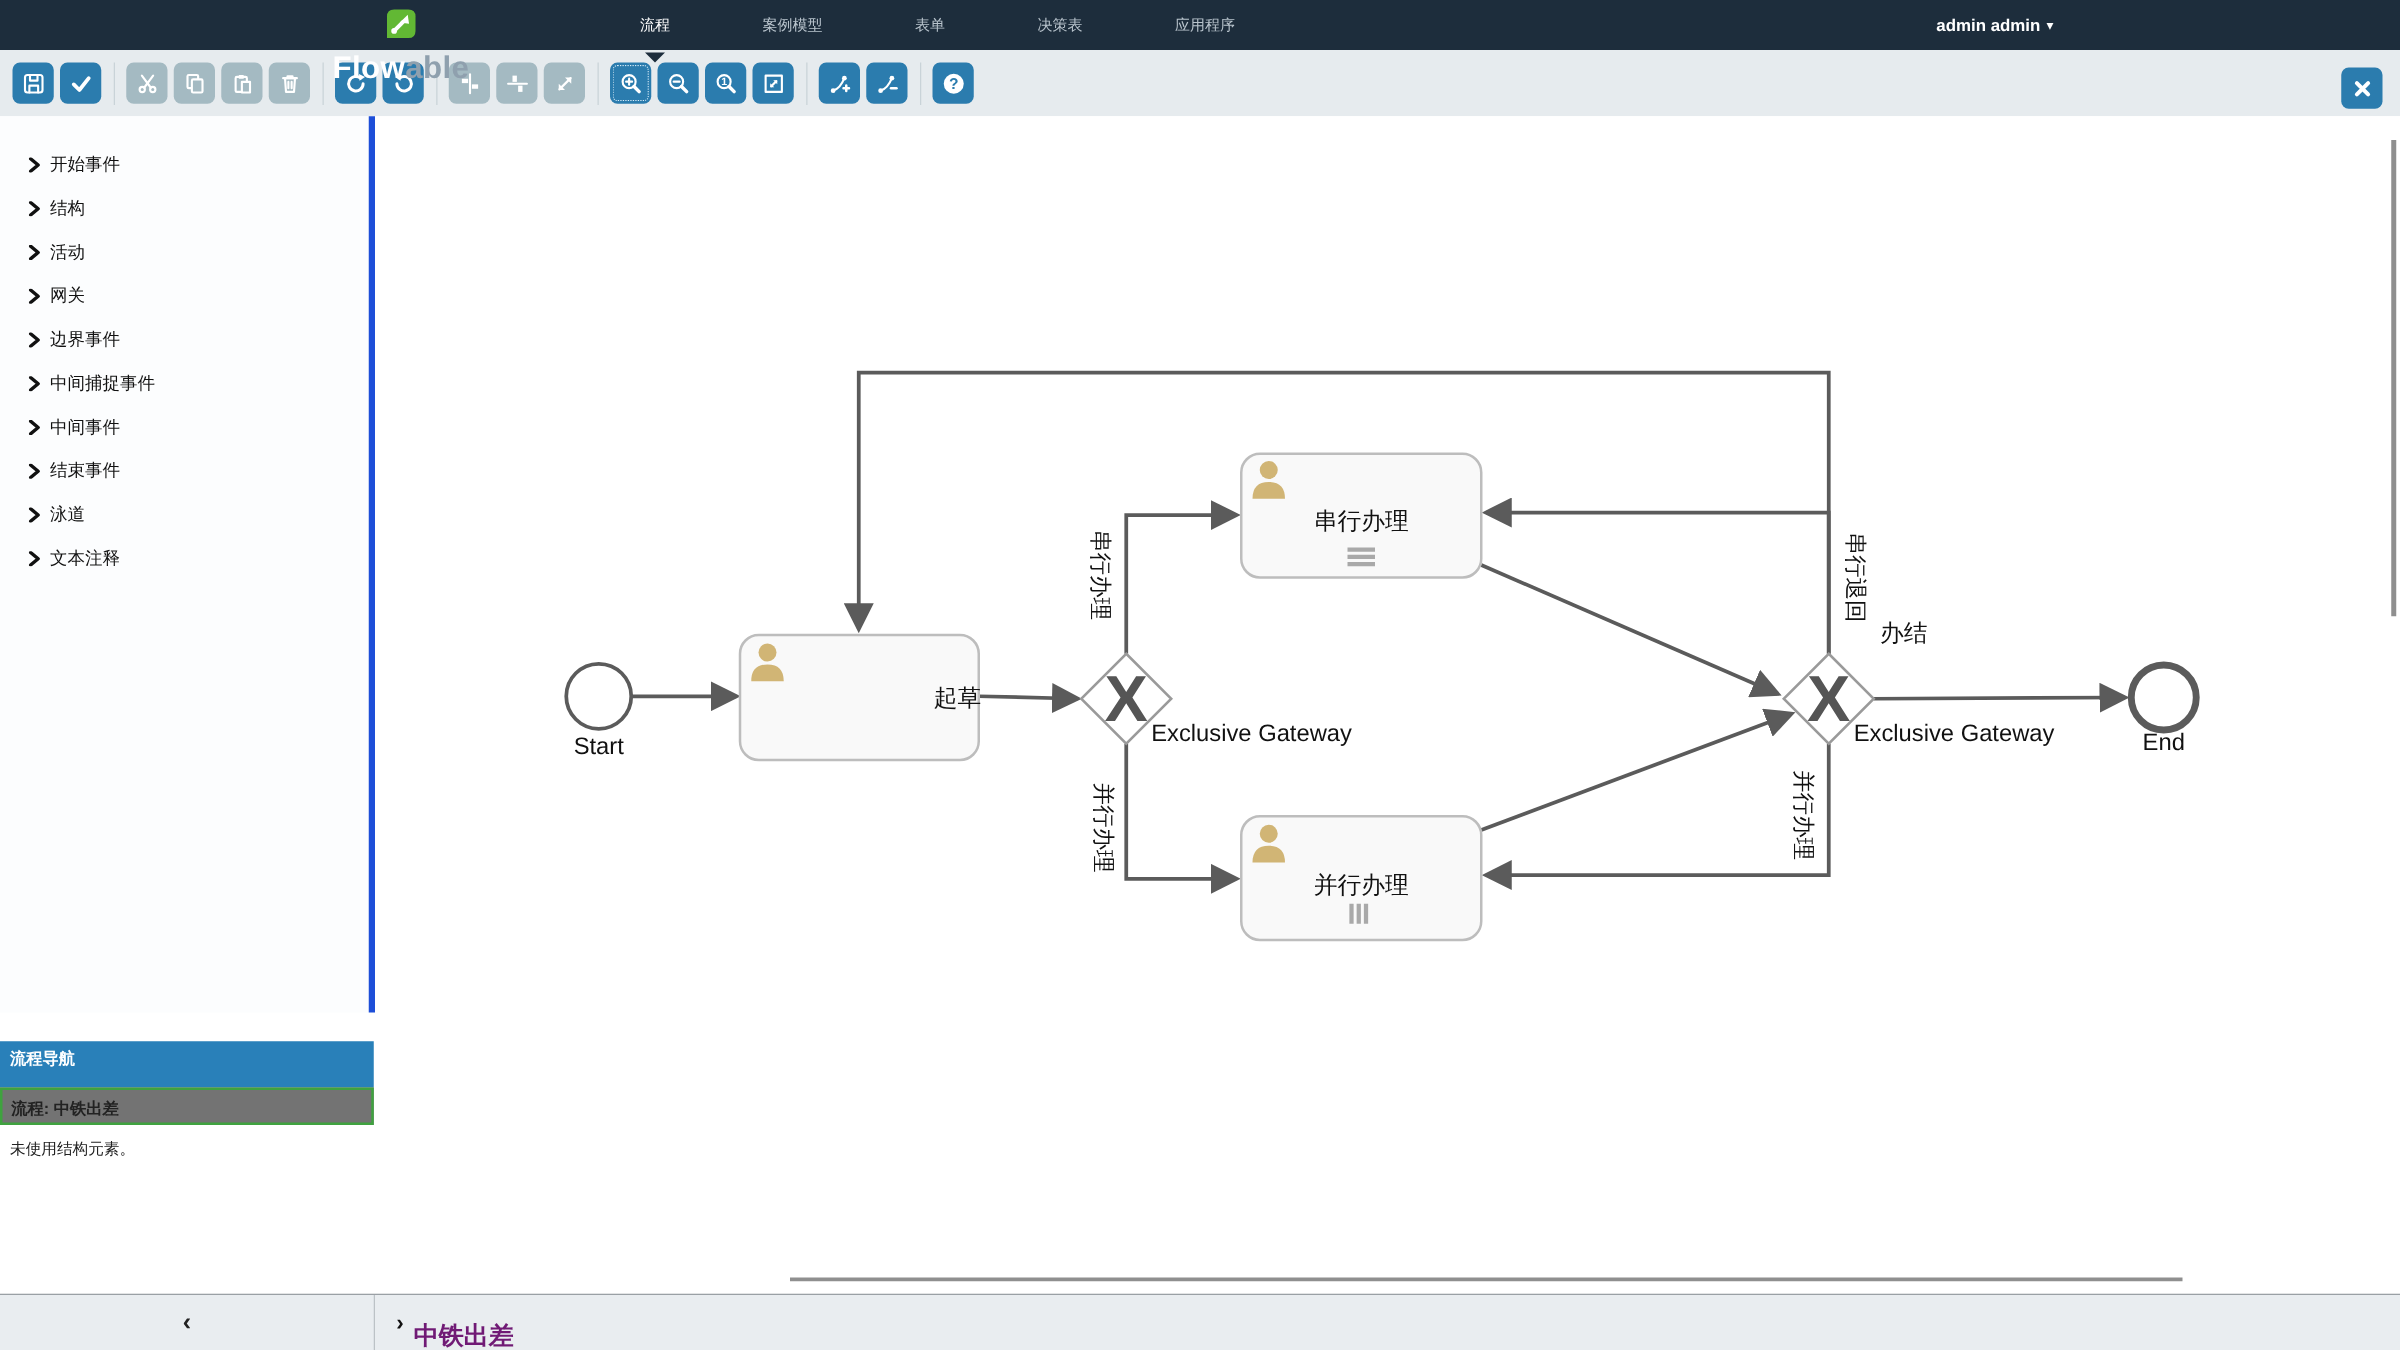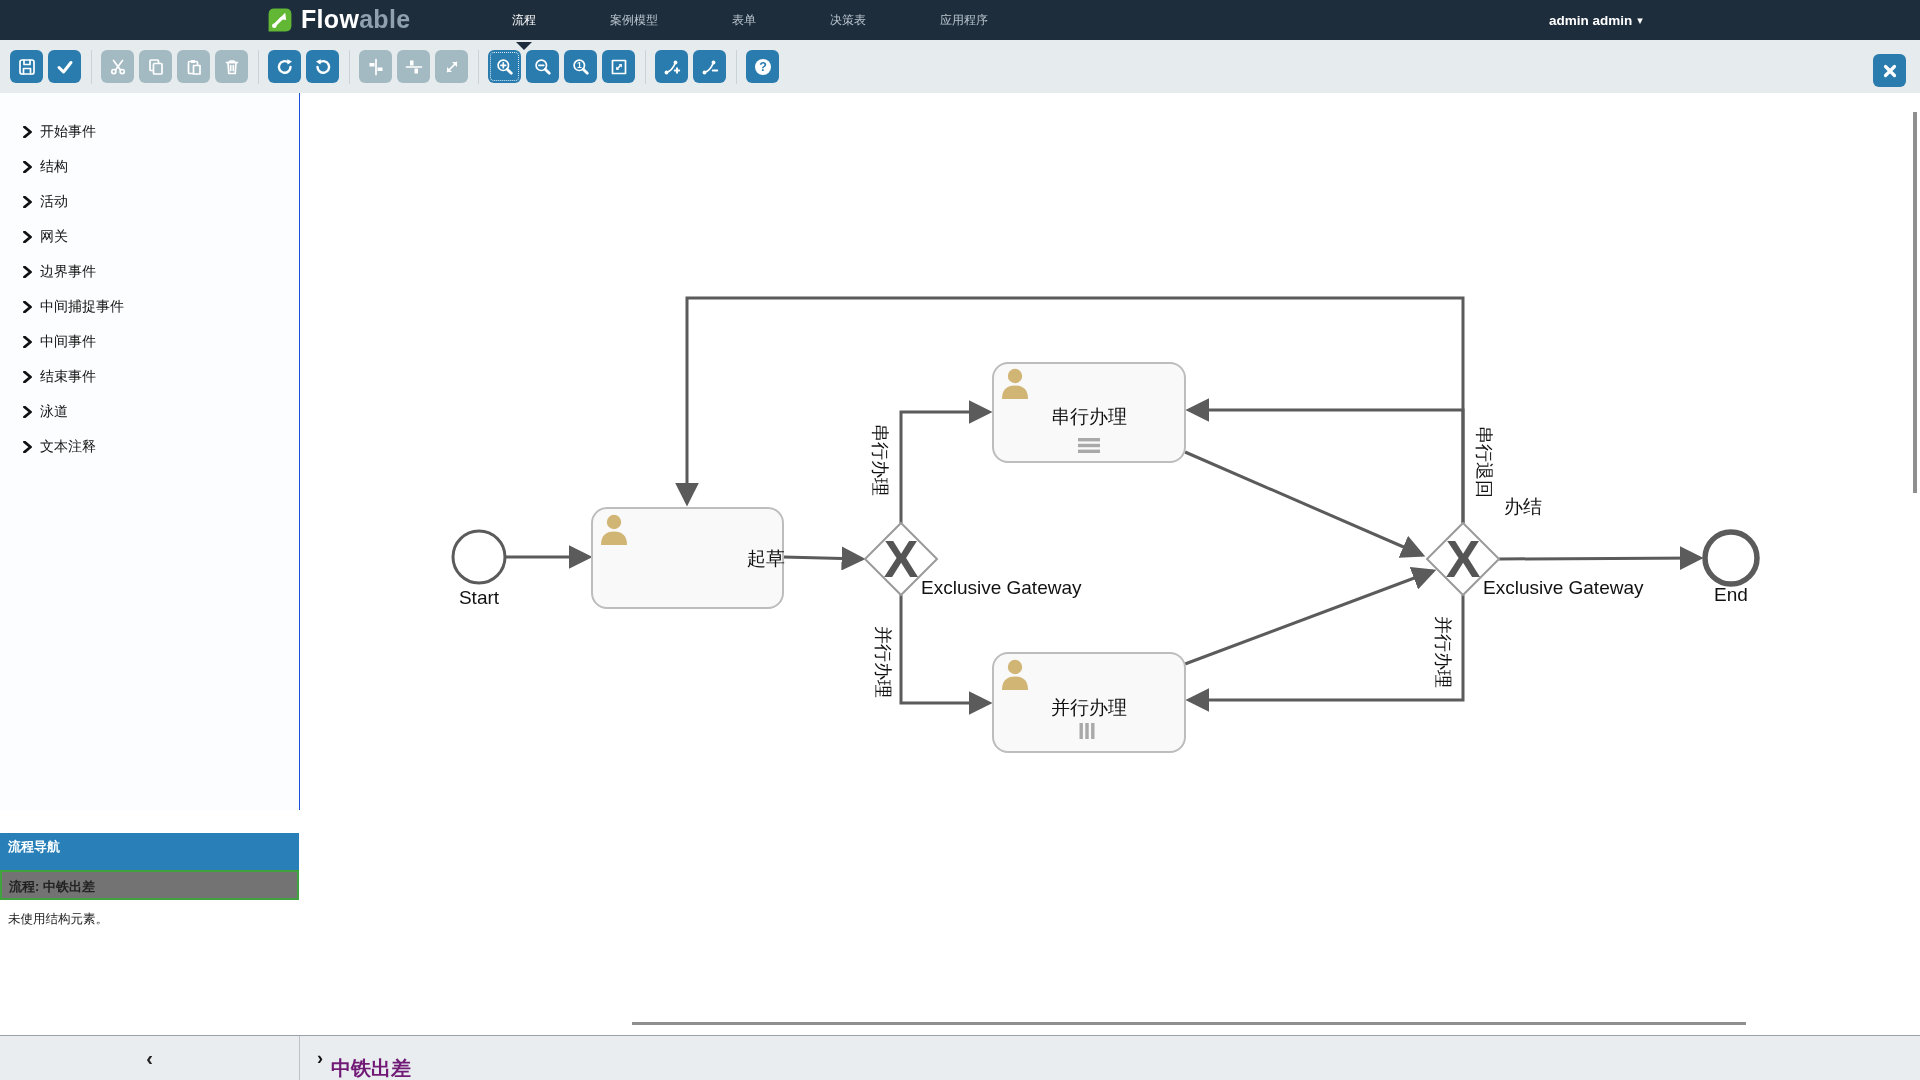--- a/index.html
+++ b/index.html
@@ -3,21 +3,21 @@
 <meta charset="utf-8">
 <style>
   * { box-sizing: border-box; }
   html,body { margin:0; padding:0; }
   body {
     width:1920px; height:1080px; position:relative; overflow:hidden;
     font-family:"Liberation Sans","DejaVu Sans",sans-serif; background:#fff;
   }
   
   .navbar { position:absolute; left:0; top:0; width:1920px; height:40px; background:#1d2d3c; z-index:8; }
-  .brand { position:absolute; left:266px; top:5px; display:flex; align-items:center; gap:7px; }
+  .brand { position:absolute; left:266px; top:5px; display:flex; align-items:center; gap:7px;flex-direction:column; }
   .brand-text { font-size:25px; font-weight:bold; color:#fff; letter-spacing:.3px; }
   .brand-text .suffix { color:#8fa0ae; font-weight:bold; }
   .tabs { position:absolute; left:512px; top:0; height:40px; display:flex; gap:74px; align-items:center; }
   .tab { font-size:12px; color:#b9c4cd; cursor:pointer; position:relative; white-space:nowrap; }
   .tab.active { color:#fff; }
   .tab.active::after {
     content:""; position:absolute; left:50%; margin-left:-8px; top:30px;
     border:8px solid transparent; border-top-color:#1d2d3c; border-bottom-width:0;
   }
   .user-menu { position:absolute; left:1549px; top:0; height:40px; display:flex; align-items:center; gap:5px;
@@ -33,21 +33,21 @@
   .tb.focused { outline:1px dotted #d7ecf8; outline-offset:-3px; }
   .sep { width:1px; height:34px; background:#c9d3d8; margin:0 9px 0 5px; flex:none; }
   .icon { stroke:#fff; fill:none; stroke-width:1.7; stroke-linecap:round; stroke-linejoin:round; }
   .icon .f { fill:#fff; stroke:none; }
   .icon .cover { fill:#a4bac2; stroke:#fff; }
   .icon .ictext { fill:#fff; stroke:none; font-size:8.5px; font-weight:bold; text-anchor:middle; }
   .icon .qtext  { fill:#2b7cae; stroke:none; font-size:12.5px; font-weight:bold; text-anchor:middle; }
   .close-btn { position:absolute; right:9px; top:54px; }
   
   .sidebar { position:absolute; left:0; top:93px; width:300px; height:717px;
-    background:#fcfdfe; border-right:1px solid #1d4ed8; }
+    background:#fcfdfe; border-right:5px solid #1d4ed8; }
   .palette { padding-top:21px; }
   .pitem { height:35px; display:flex; align-items:center; padding-left:23px; gap:8px;
     font-size:14px; color:#111; cursor:pointer; white-space:nowrap; }
   .chev { flex:none; }
   
   .navigator { position:absolute; left:0; top:833px; width:299px; z-index:3; }
   .nav-header { background:#2980b9; color:#fff; font-weight:bold; font-size:13px;
     height:37px; padding:5px 8px; }
   .nav-row { border:2px solid #3fa23f; background:#737373; font-weight:bold; font-size:13px;
     color:#222; height:30px; padding:6px 7px; cursor:pointer; }

